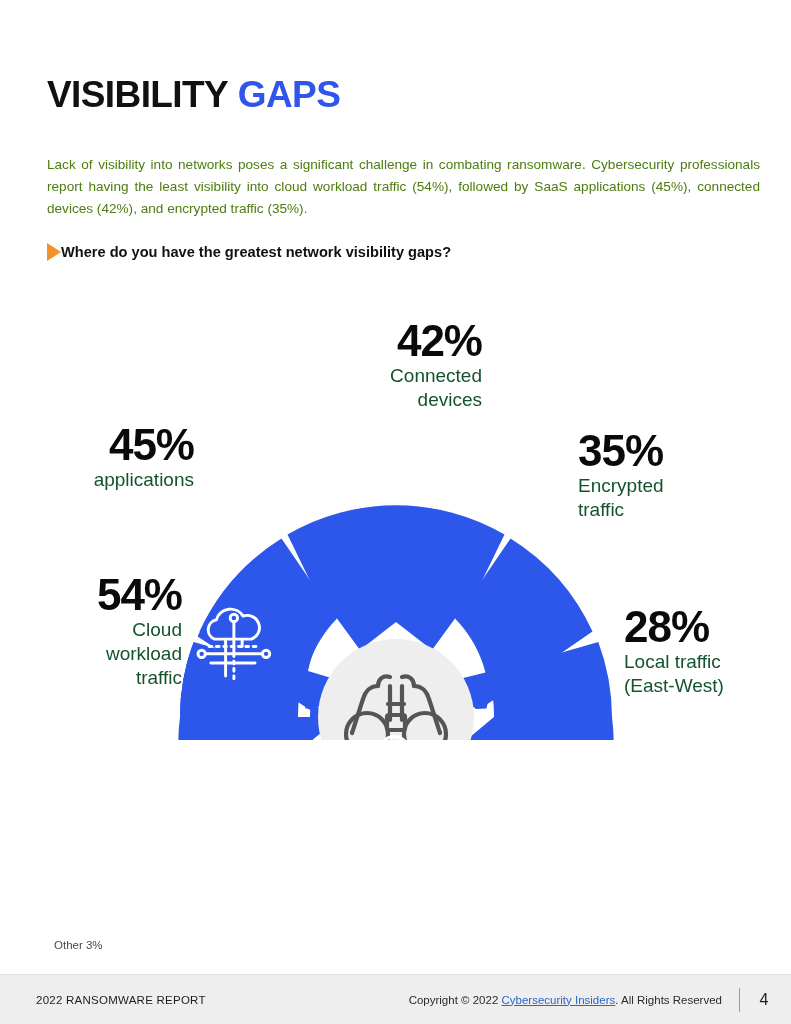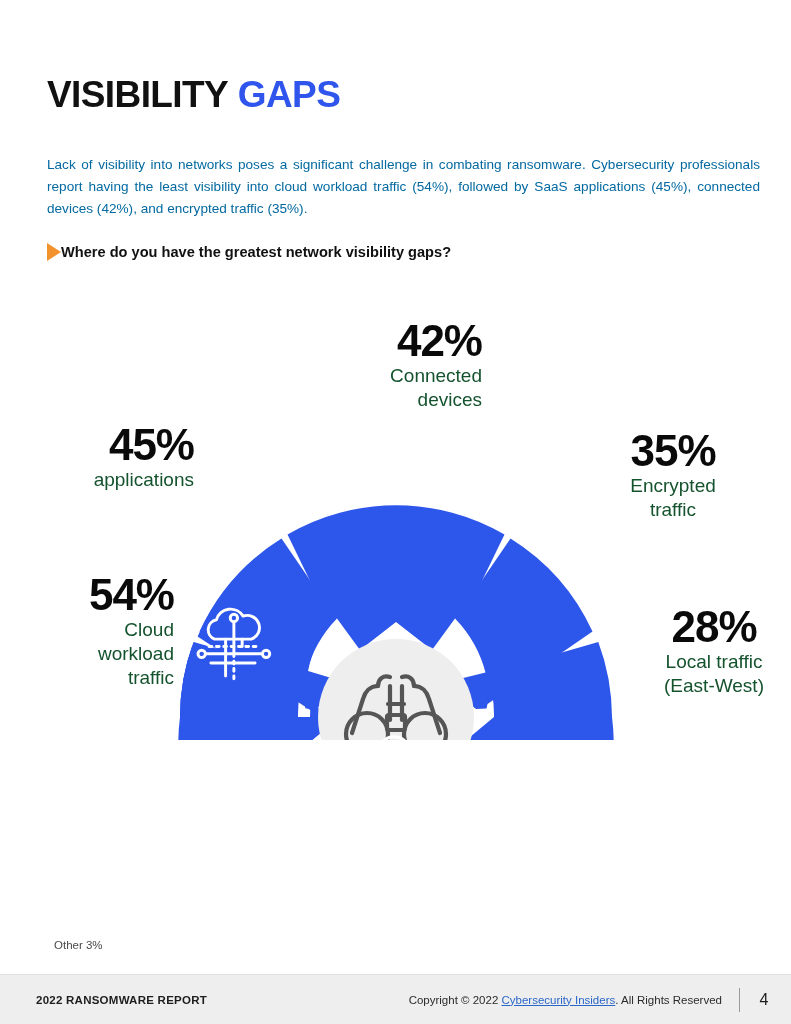--- a/index.html
+++ b/index.html
@@ -37,21 +37,21 @@
   .title .accent { color: #2f55ec; }
 
   
   .intro {
     position: absolute;
     left: 47px;
     top: 140px;
     width: 713px;
     font-size: 13.6px;
     line-height: 1.62;
-    color: #0369a1;
+    color: #4d7c0f;
     text-align: justify;
   }
 
   
   .question-row {
     position: absolute;
     left: 47px;
     top: 243px;
     display: flex;
     align-items: center;
@@ -94,26 +94,26 @@
     line-height: 1.04;
     color: #0a0a0a;
   }
   .stat .cap {
     font-size: 19px;
     line-height: 1.26;
     color: #14532d;
     font-weight: normal;
   }
   .stat.right-al { text-align: right; }
-  .stat.left-al  { text-align: center; }
+  .stat.left-al  { text-align: left; }
   .stat.center-al{ text-align: right; }
 
   .stat-connected { left: 312px; top: 318px; width: 170px; }
   .stat-saas      { left: 24px;  top: 422px; width: 170px; }
-  .stat-cloud     { left: 24px;  top: 572px; width: 150px; }
+  .stat-cloud     { left: 32px;  top: 572px; width: 150px; }
   .stat-encrypted { left: 578px; top: 428px; width: 190px; }
   .stat-local     { left: 624px; top: 604px; width: 180px; }
 
   
   .other-note {
     position: absolute;
     left: 54px;
     top: 939px;
     font-size: 11.5px;
     color: #4a4a4a;
@@ -128,21 +128,21 @@
     height: 49px;
     background: #eeeeee;
     border-top: 1px solid #e2e2e2;
   }
   .footer-left {
     position: absolute;
     left: 36px;
     top: 50%;
     transform: translateY(-50%);
     font-size: 11.5px;
-    font-weight: bold;
+    font-weight: normal;
     letter-spacing: 0.25px;
     color: #1d1d1d;
     white-space: nowrap;
   }
   .footer-right {
     position: absolute;
     right: 20px;
     top: 50%;
     transform: translateY(-50%);
     display: flex;

